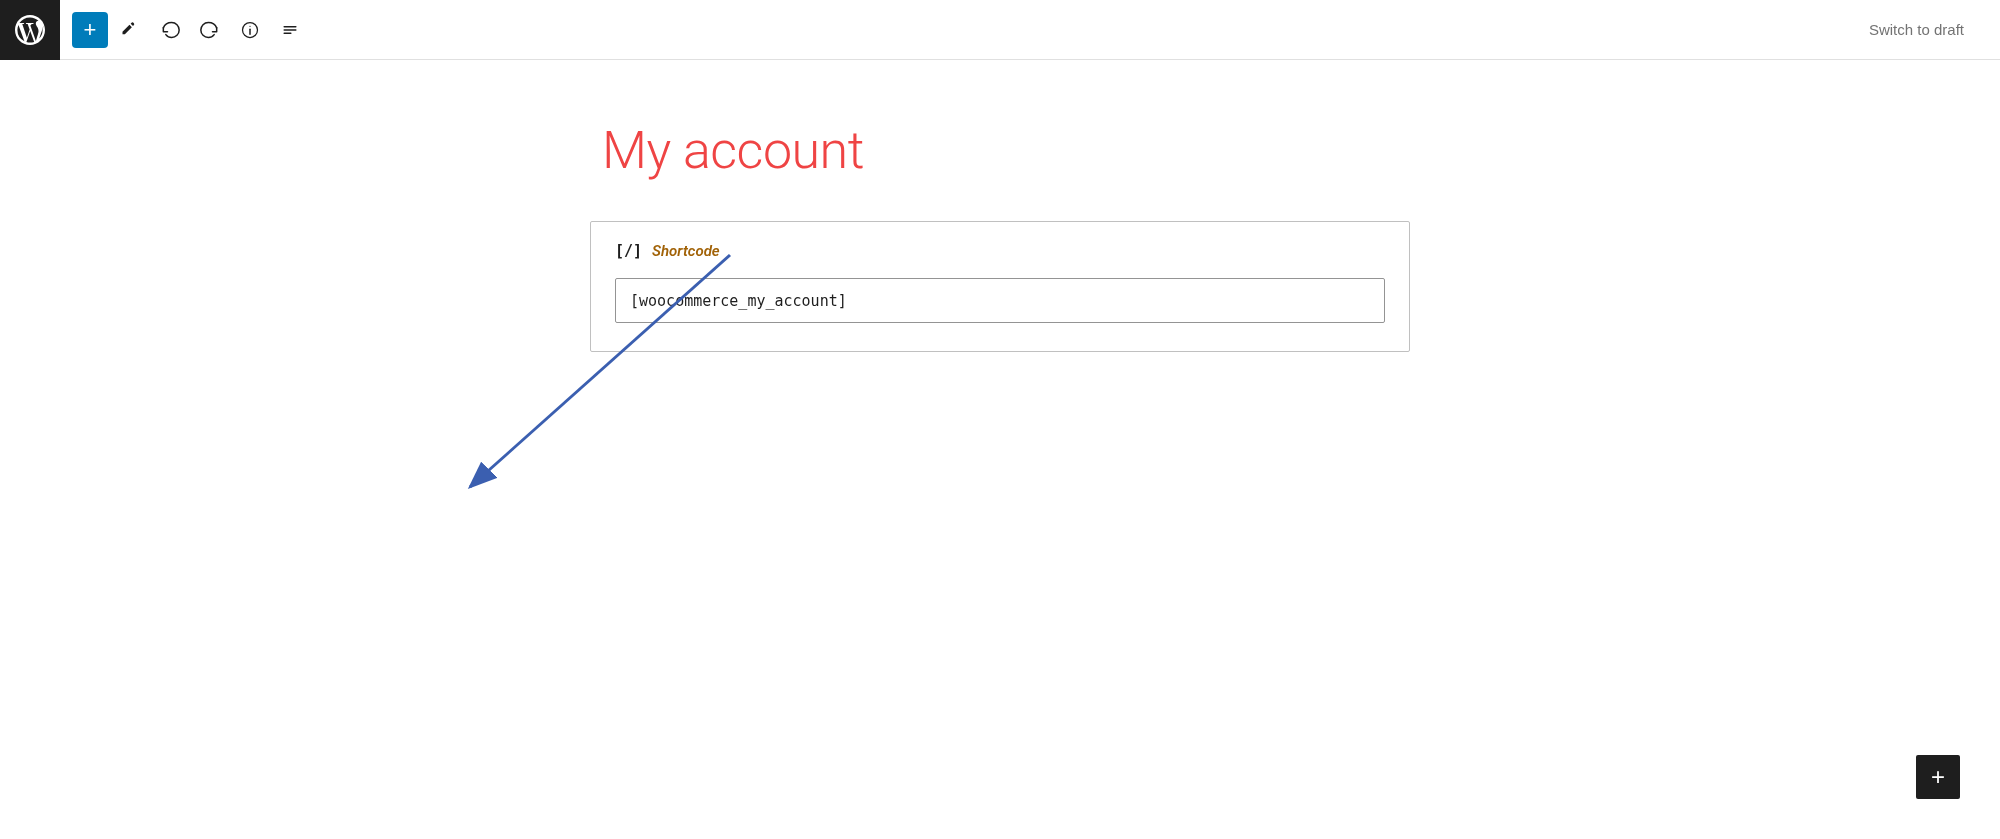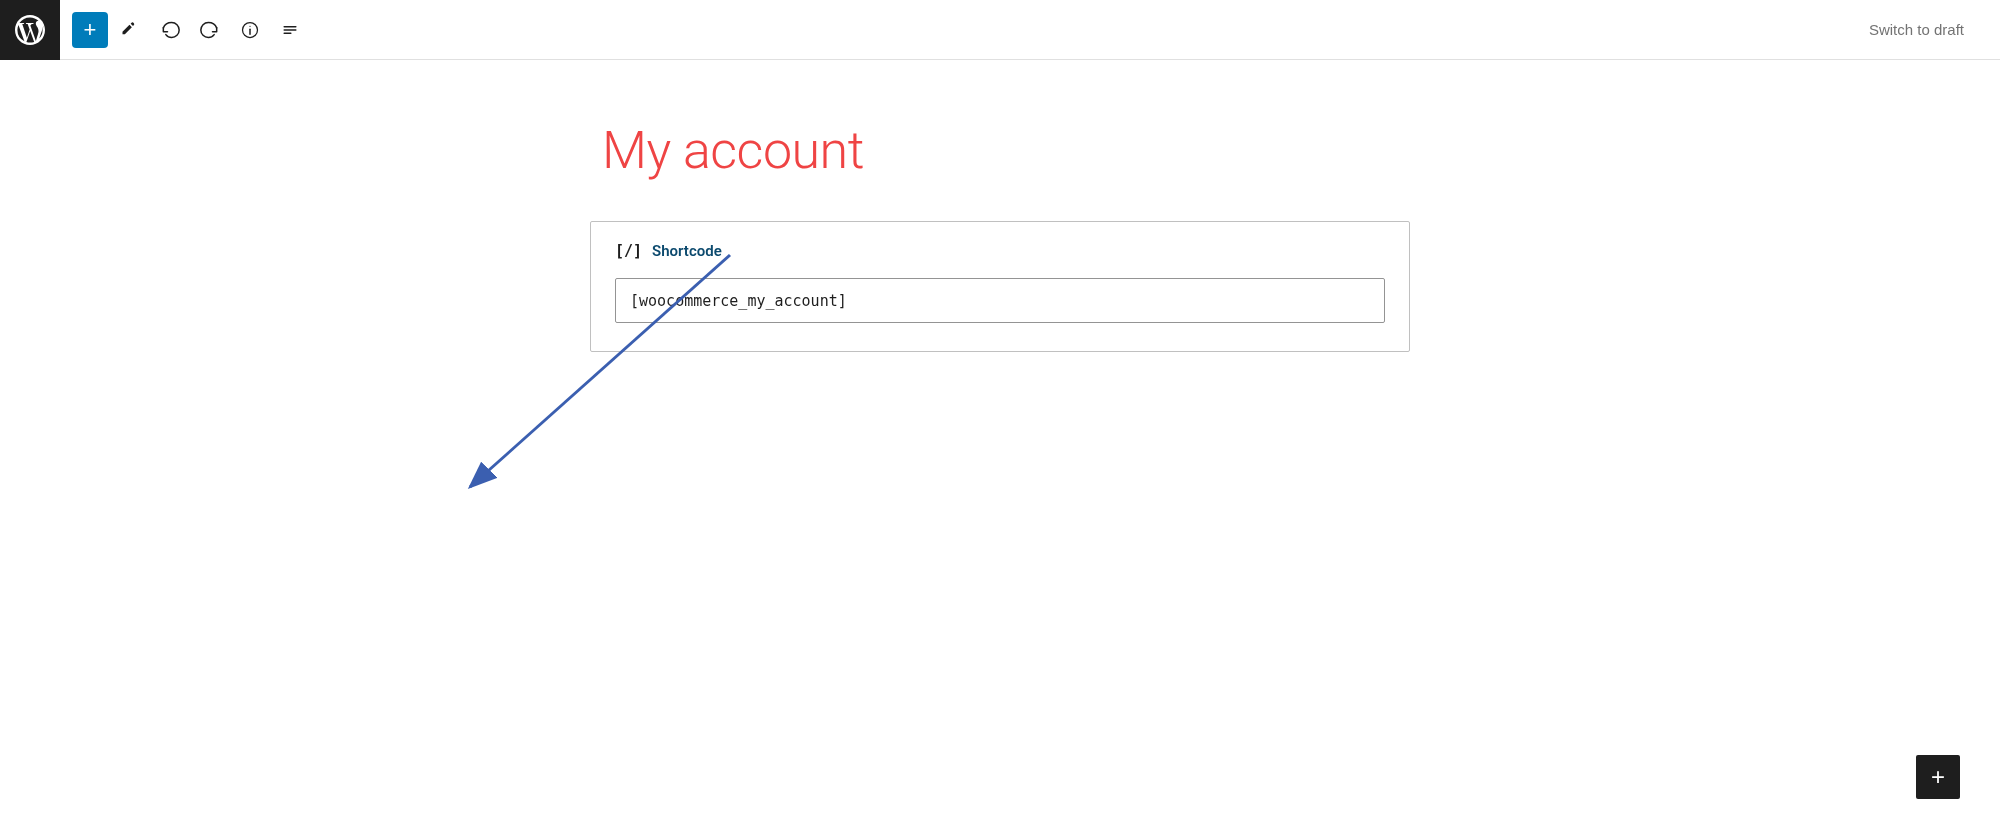--- a/index.html
+++ b/index.html
@@ -135,21 +135,22 @@
     .shortcode-icon {
       font-size: 15px;
       font-weight: 600;
       color: #1e1e1e;
       font-family: monospace;
     }
 
     .shortcode-label {
       font-size: 15px;
       font-weight: 600;
-      color: #0c4a6e;
+      color: #a16207;
+      font-style: italic;
     }
 
     .shortcode-input-wrapper {
       border: 1px solid #949494;
       border-radius: 2px;
       padding: 12px 14px;
     }
 
     .shortcode-input {
       width: 100%;

